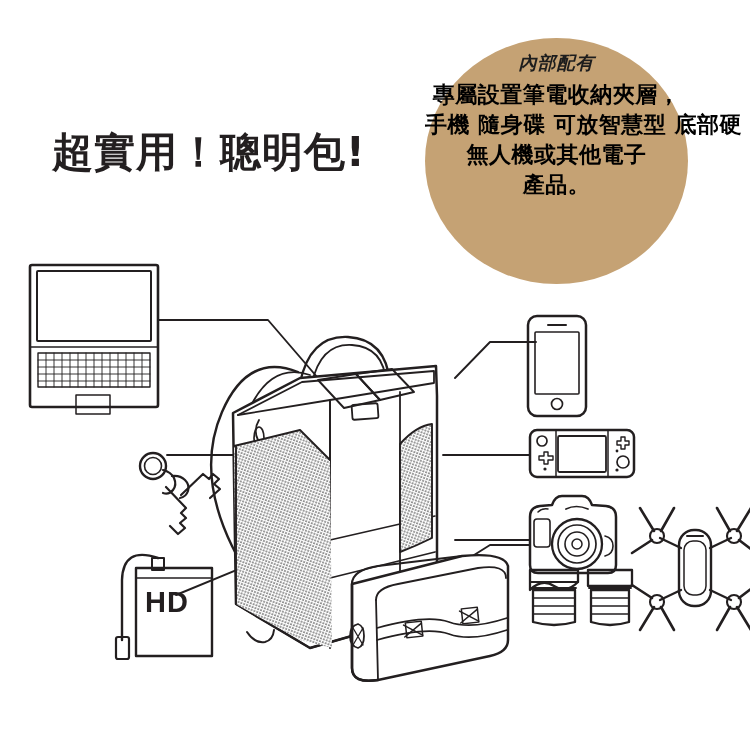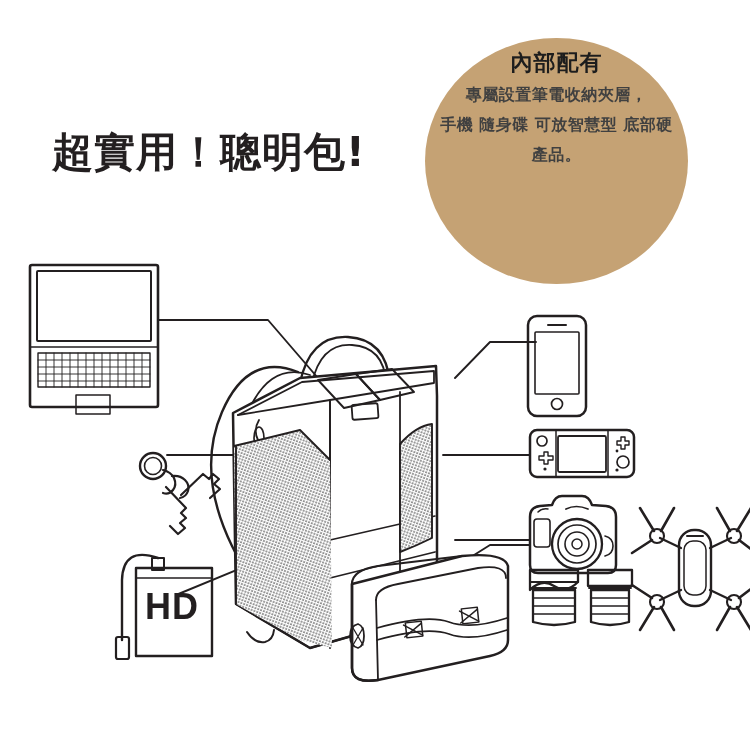--- a/index.html
+++ b/index.html
@@ -43,40 +43,41 @@
     width: 263px;
     height: 246px;
     border-radius: 50%;
     background: #c5a274;
     box-sizing: border-box;
     padding-top: 11px;
     text-align: center;
     font-family: "DejaVu Sans", "Liberation Sans", sans-serif;
   }
   .badge-title {
-    font-size: 22px;
+    font-size: 18px;
     font-weight: bold;
     color: #1d1d1d;
     line-height: 28px;
     letter-spacing: 1px;
+    font-style: italic;
   }
   .badge-body {
     margin-top: 3px;
-    font-size: 16px;
+    font-size: 22px;
     font-weight: bold;
-    color: #404040;
+    color: #000000;
     line-height: 30px;
     letter-spacing: 0.5px;
   }
   .badge-body div { white-space: nowrap; }
   .hd-label {
     position: absolute;
     left: 145px;
     top: 586px;
-    font-size: 36px;
+    font-size: 29px;
     font-weight: bold;
     color: #231f20;
     letter-spacing: 1px;
     font-family: "Liberation Sans", sans-serif;
   }
 </style>
 </head>
 <body>
 
 <div id="stage">
@@ -290,19 +291,20 @@
     </g>
   </svg>
 
   <div class="headline">超實用！聰明包!</div>
 
   <div class="badge">
     <div class="badge-title">內部配有</div>
     <div class="badge-body">
       <div>專屬設置筆電收納夾層，</div>
       <div>手機 隨身碟 可放智慧型 底部硬</div>
+      <div>無人機或其他電子</div>
       <div>產品。</div>
     </div>
   </div>
 
   <div class="hd-label">HD</div>
 
 </div>
 
 </body></html>

